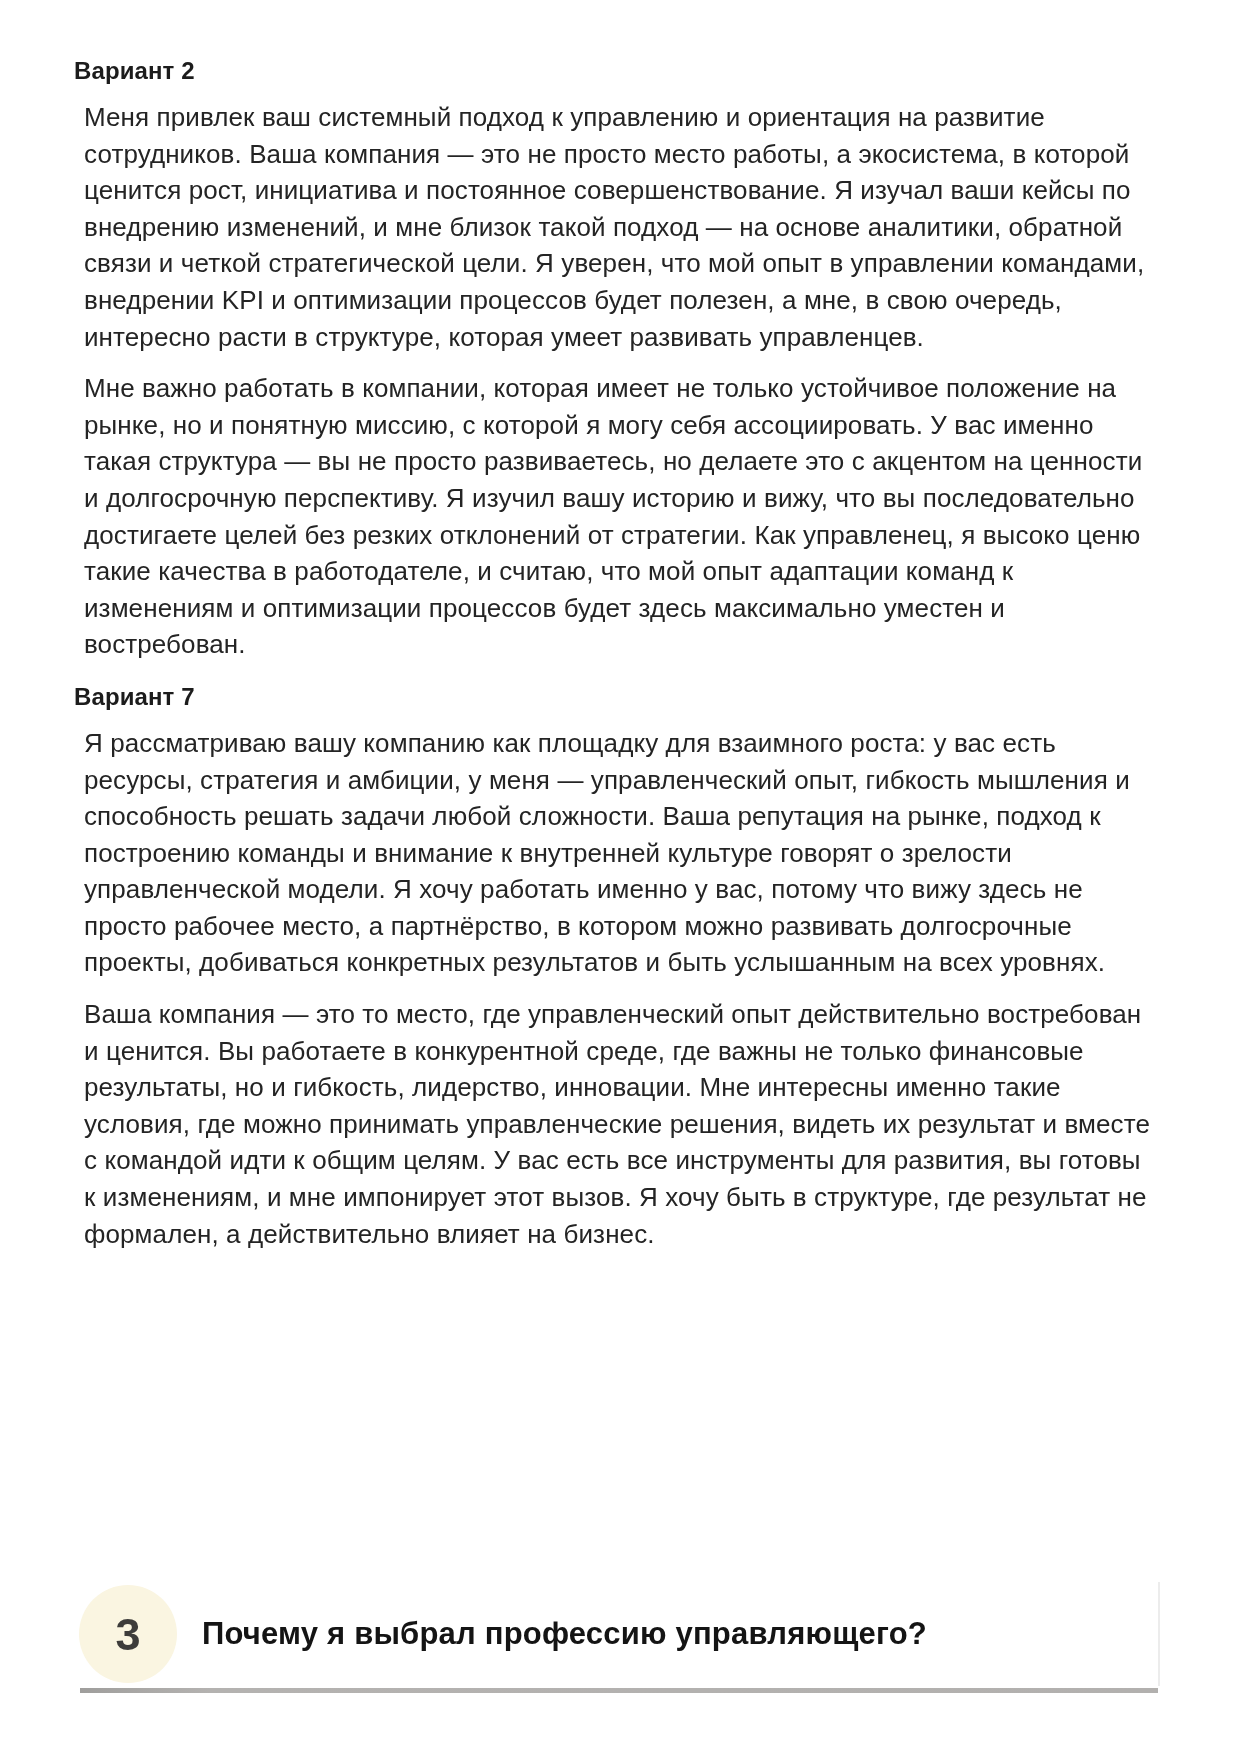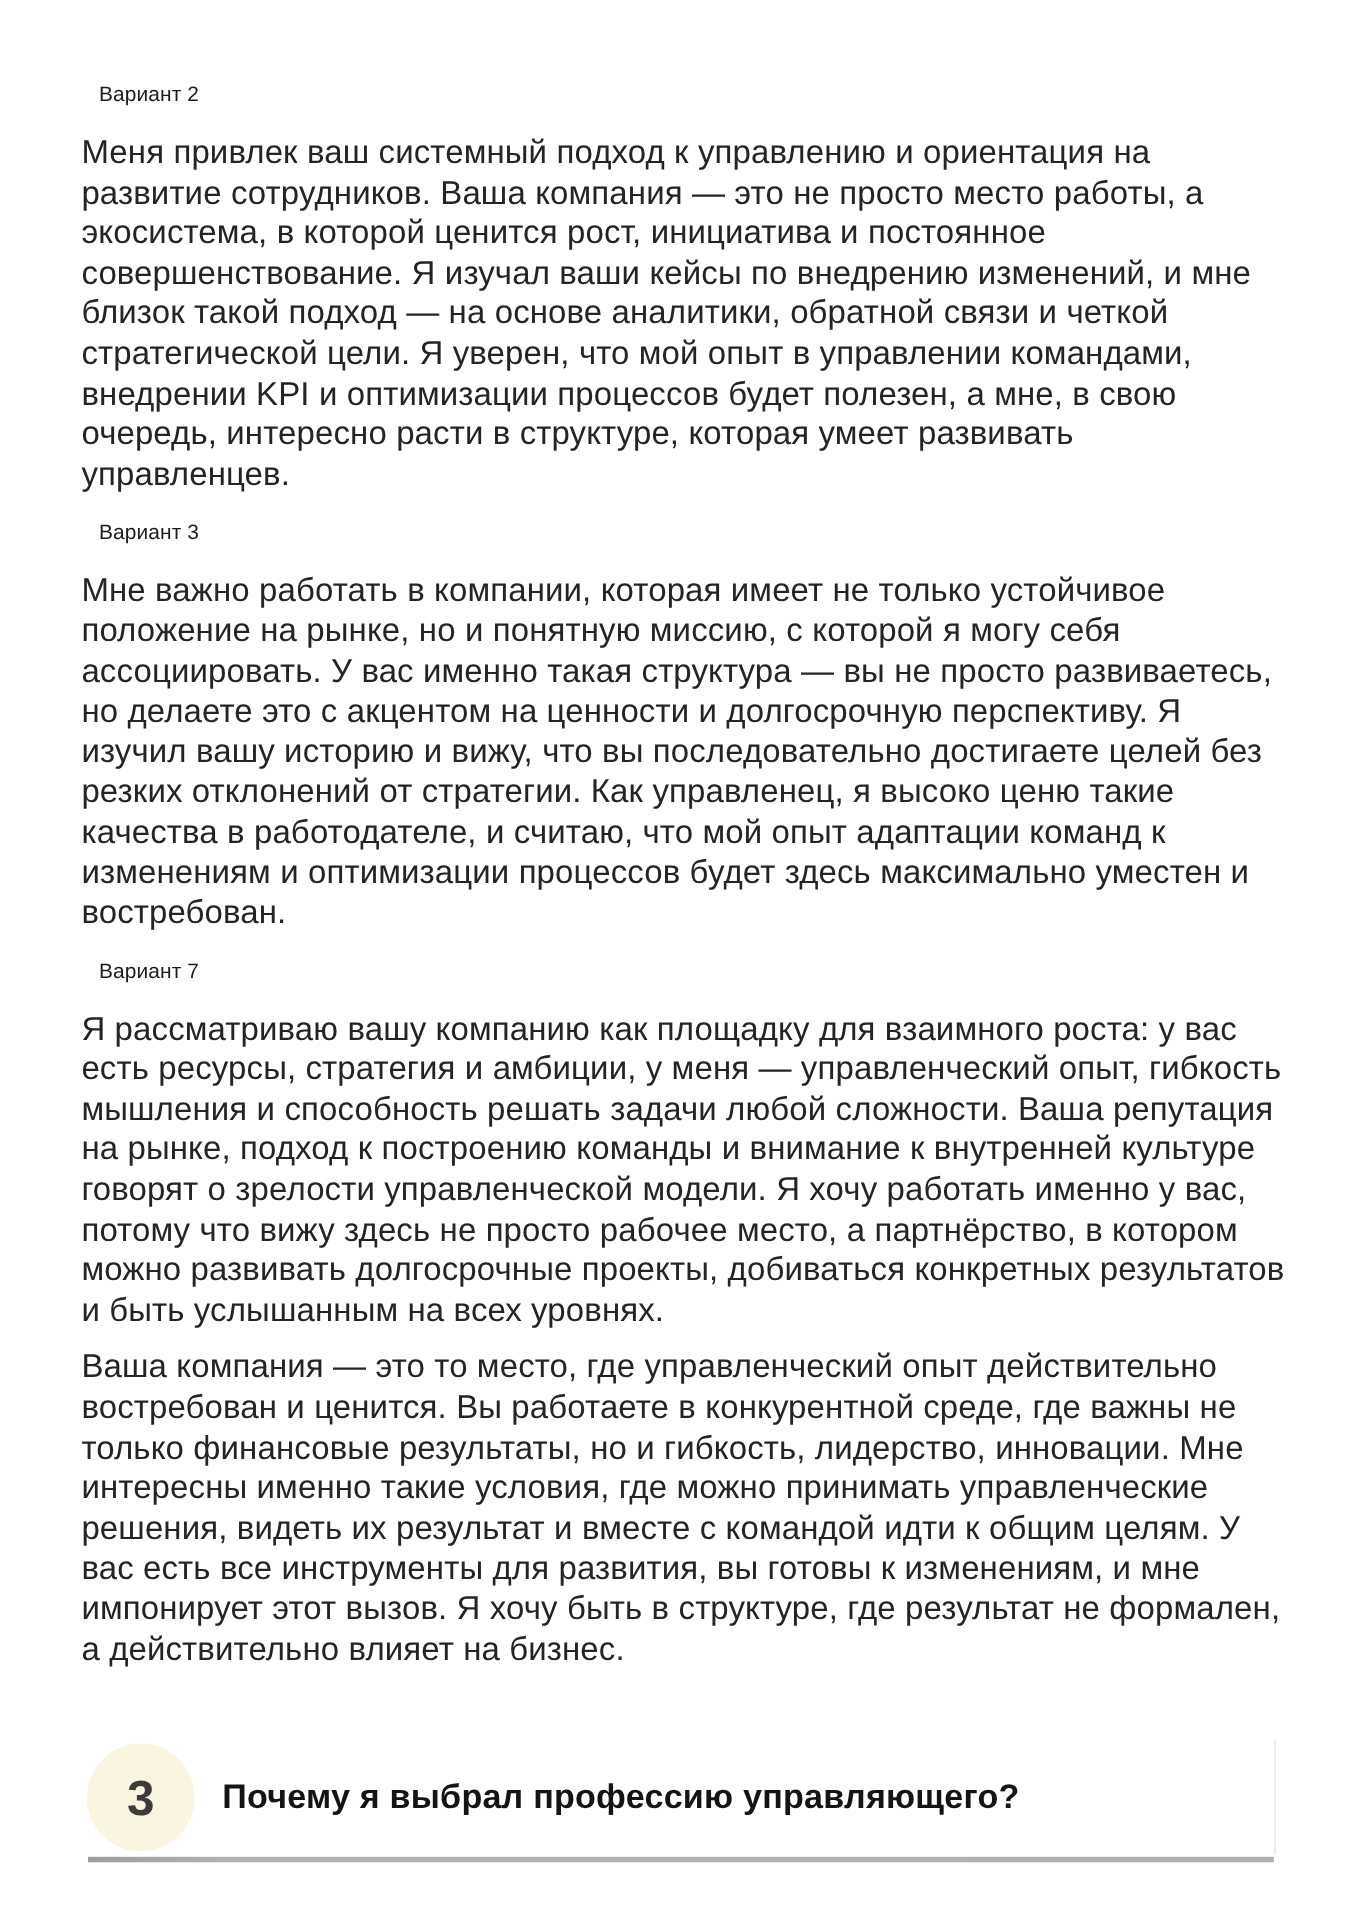--- a/index.html
+++ b/index.html
@@ -13,30 +13,30 @@
     color: #212121;
   }
   .content {
     position: absolute;
     left: 74px;
     top: 52px;
     width: 1094px;
   }
   .variant { margin: 0 0 15px 0; }
   .variant h3 {
-    margin: 16px;
-    font-size: 19px;
+    margin: 0;
+    font-size: 24px;
     line-height: 37px;
-    font-weight: 400;
+    font-weight: 700;
     color: #1c1c1c;
     letter-spacing: 0.1px;
   }
   .variant p {
-    margin: 0;
-    font-size: 30px;
+    margin: 10px;
+    font-size: 26px;
     line-height: 36.6px;
     font-weight: 400;
     color: #242424;
     letter-spacing: 0.1px;
   }
   .chapter-card {
     position: absolute;
     left: 79px;
     top: 1582px;
     width: 1079px;
@@ -83,21 +83,20 @@
 
 <div class="page">
   <div class="content">
 
     <section class="variant">
       <h3>Вариант 2</h3>
       <p>Меня привлек ваш системный подход к управлению и ориентация на развитие сотрудников. Ваша компания — это не просто место работы, а экосистема, в которой ценится рост, инициатива и постоянное совершенствование. Я изучал ваши кейсы по внедрению изменений, и мне близок такой подход — на основе аналитики, обратной связи и четкой стратегической цели. Я уверен, что мой опыт в управлении командами, внедрении KPI и оптимизации процессов будет полезен, а мне, в свою очередь, интересно расти в структуре, которая умеет развивать управленцев.</p>
     </section>
 
     <section class="variant">
-      <h3>Вариант 3</h3>
       <p>Мне важно работать в компании, которая имеет не только устойчивое положение на рынке, но и понятную миссию, с которой я могу себя ассоциировать. У вас именно такая структура — вы не просто развиваетесь, но делаете это с акцентом на ценности и долгосрочную перспективу. Я изучил вашу историю и вижу, что вы последовательно достигаете целей без резких отклонений от стратегии. Как управленец, я высоко ценю такие качества в работодателе, и считаю, что мой опыт адаптации команд к изменениям и оптимизации процессов будет здесь максимально уместен и востребован.</p>
     </section>
 
     <section class="variant">
       <h3>Вариант 7</h3>
       <p>Я рассматриваю вашу компанию как площадку для взаимного роста: у вас есть ресурсы, стратегия и амбиции, у меня — управленческий опыт, гибкость мышления и способность решать задачи любой сложности. Ваша репутация на рынке, подход к построению команды и внимание к внутренней культуре говорят о зрелости управленческой модели. Я хочу работать именно у вас, потому что вижу здесь не просто рабочее место, а партнёрство, в котором можно развивать долгосрочные проекты, добиваться конкретных результатов и быть услышанным на всех уровнях.</p>
     </section>
 
     <section class="variant">
       <p>Ваша компания — это то место, где управленческий опыт действительно востребован и ценится. Вы работаете в конкурентной среде, где важны не только финансовые результаты, но и гибкость, лидерство, инновации. Мне интересны именно такие условия, где можно принимать управленческие решения, видеть их результат и вместе с командой идти к общим целям. У вас есть все инструменты для развития, вы готовы к изменениям, и мне импонирует этот вызов. Я хочу быть в структуре, где результат не формален, а действительно влияет на бизнес.</p>

